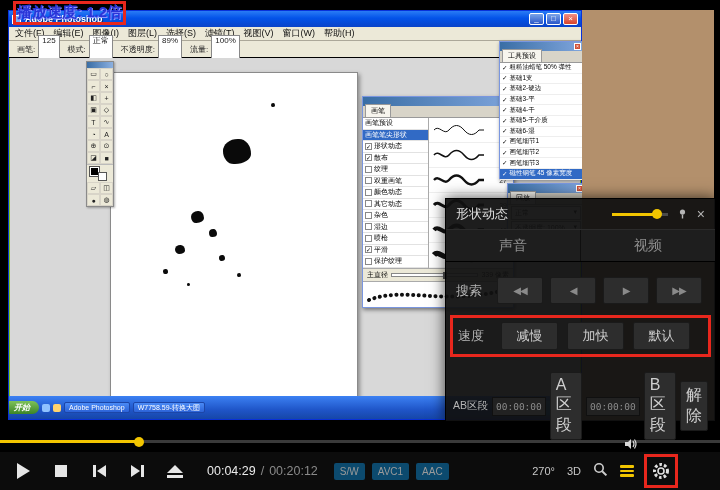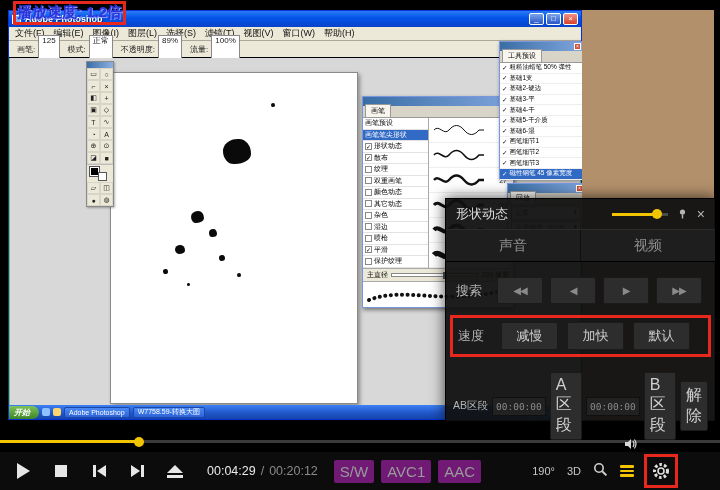--- a/index.html
+++ b/index.html
@@ -44,21 +44,21 @@
   .srow .num{font-size:7px;color:#333}
   .master{height:13px;display:flex;align-items:center;gap:3px;padding:0 4px;border-top:1px solid #aaa;background:#ece9d8;font-size:7px;color:#000}
   .mtrack{flex:1;height:4px;background:#fff;border:1px solid #888;position:relative}
   .mhandle{position:absolute;left:60%;top:-2px;width:4px;height:7px;background:#555}
   .preview{height:26px;background:#fff;border-top:1px solid #aaa;overflow:hidden}
   .prow{height:10.6px;display:flex;align-items:center;gap:2px;padding:0 2px;font-size:6.5px;color:#000;border-bottom:1px solid #eee;white-space:nowrap;overflow:hidden;background:#fff}
   .prow.sel{background:#316ac5;color:#fff}
   .pp-row{height:15px;display:flex;align-items:center;gap:3px;padding:0 3px;font-size:7px;color:#000;background:#ece9d8}
   .pp-drop{background:#fff;border:1px solid #888;padding:1px 3px;flex:1;display:flex;justify-content:space-between}
 
-  .tb{position:absolute;left:0;bottom:0;width:100%;height:14px;background:linear-gradient(180deg,#3c81f3,#1f55c8 60%,#1646a8);display:flex;align-items:center;gap:3px;z-index:3}
+  .tb{position:absolute;left:0;bottom:0;width:100%;height:23px;background:linear-gradient(180deg,#3c81f3,#1f55c8 60%,#1646a8);display:flex;align-items:center;gap:3px;z-index:3}
   .start{height:13px;padding:0 9px 0 5px;background:linear-gradient(180deg,#7ec258,#3c8428);border-radius:0 7px 7px 0;color:#fff;font-size:8px;font-weight:bold;font-style:italic;display:flex;align-items:center;flex:none}
   .ql{width:8px;height:8px;border-radius:2px;flex:none}
   .task{height:11px;background:linear-gradient(180deg,#4a8af5,#2c63d8);border:1px solid #1c46a8;border-radius:2px;color:#fff;font-size:7px;display:flex;align-items:center;padding:0 4px;overflow:hidden;white-space:nowrap;max-width:100px}
   .tray{margin-left:auto;height:14px;width:52px;background:linear-gradient(180deg,#2a9ae8,#0f70c8);border-left:1px solid #7cc0ff}
 
   .tan{position:absolute;left:582px;top:10px;width:132px;height:410px;background:#b3906c}
 
   
   .cw{position:absolute;left:445px;top:198px;width:271px;height:224px;background:rgba(17,17,17,.95);border:1px solid #000;box-shadow:0 0 14px rgba(0,0,0,.7);z-index:5}
   .cw-head{height:30px;display:flex;align-items:center;gap:9px;padding:0 10px}
@@ -97,21 +97,21 @@
   .hbar{width:3px;height:12px;background:#e6e6e6}
   .tri-l{width:0;height:0;border-right:9px solid #e6e6e6;border-top:6px solid transparent;border-bottom:6px solid transparent}
   .tri-r{width:0;height:0;border-left:9px solid #e6e6e6;border-top:6px solid transparent;border-bottom:6px solid transparent}
   .pair{display:flex;align-items:center;gap:1px}
   .i-eject{display:flex;flex-direction:column;align-items:center;gap:2px}
   .tri-up{width:0;height:0;border-bottom:8px solid #e6e6e6;border-left:8px solid transparent;border-right:8px solid transparent}
   .ebar{width:16px;height:3px;background:#e6e6e6}
   .timebox{display:flex;gap:5px;align-items:center;margin-left:12px;font-size:12.5px;white-space:nowrap}
   .t-cur{color:#eaeaea}.t-sep,.t-tot{color:#8a8a8a}
   .badges{display:flex;gap:7px;margin-left:14px}
-  .badge{background:#701a75;color:#9a9a9a;font-size:15px;padding:3px 6px;border-radius:2px}
+  .badge{background:#0c4a6e;color:#9a9a9a;font-size:10px;padding:3px 6px;border-radius:2px}
   .rcluster{margin-left:auto;display:flex;align-items:center;gap:12px;padding-right:44px}
   .txt-ico{color:#c8c8c8;font-size:11px}
   .i-list{display:flex;flex-direction:column;gap:2px}
   .i-list span{width:14px;height:2.5px;background:#f2c500;border-radius:1px}
   .gear-wrap{position:relative;width:30px;height:30px;display:flex;align-items:center;justify-content:center}
 
   .osd{position:absolute;left:14px;top:2px;z-index:10;padding:1px 3px 2px}
   .osd-text{font-size:15px;font-weight:bold;color:#2b35d8;text-shadow:1px 1px 0 #8b94ff;white-space:nowrap}
 </style>
 </head>
@@ -485,21 +485,21 @@
       <span class="t-cur">00:04:29</span>
       <span class="t-sep">/</span>
       <span class="t-tot">00:20:12</span>
     </span>
     <span class="badges">
       <span class="badge">S/W</span>
       <span class="badge">AVC1</span>
       <span class="badge">AAC</span>
     </span>
     <span class="rcluster">
-      <span class="txt-ico">190°</span>
+      <span class="txt-ico">270°</span>
       <span class="txt-ico">3D</span>
       <span><svg width="15" height="15" viewBox="0 0 15 15">
             <circle cx="6" cy="6" r="4.2" fill="none" stroke="#cfcfcf" stroke-width="1.6"></circle>
             <line x1="9.2" y1="9.2" x2="13.4" y2="13.4" stroke="#cfcfcf" stroke-width="2"></line>
           </svg></span>
       <span class="i-list">
           <span></span>
           <span></span>
           <span></span>
         </span>

